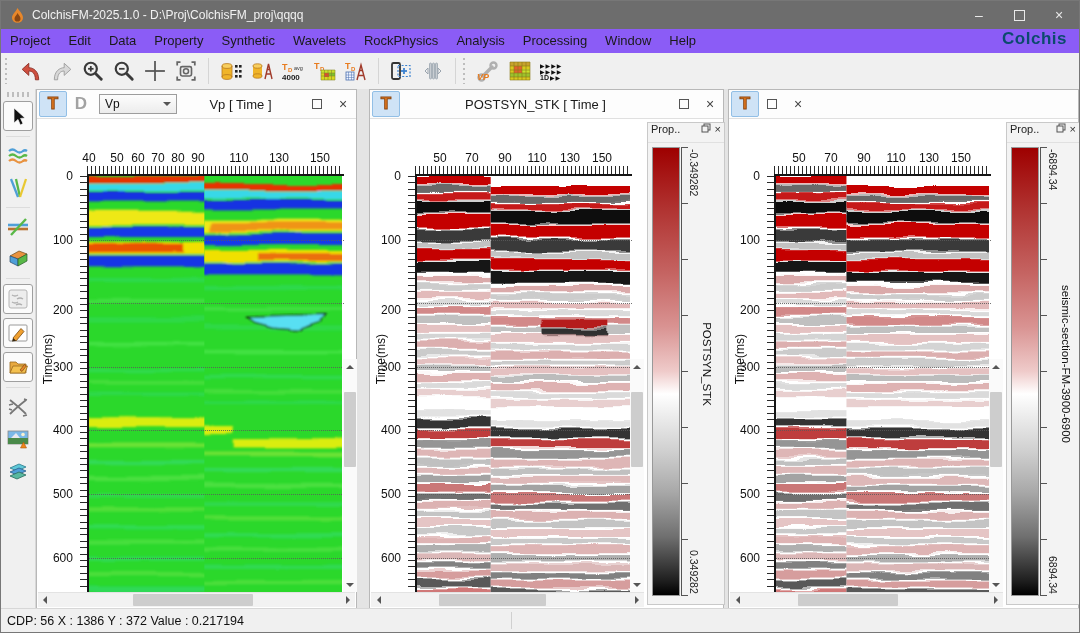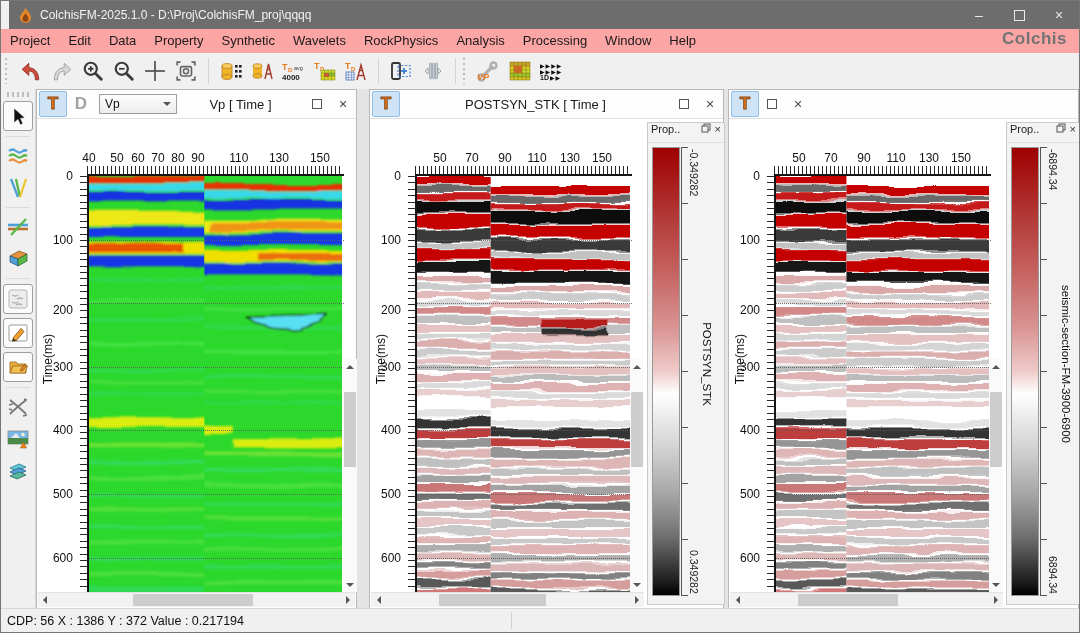--- a/index.html
+++ b/index.html
@@ -1,26 +1,26 @@
 <!DOCTYPE html>
 <html><head>
 <meta charset="utf-8">
 <style>
   html,body{margin:0;padding:0;background:#444;font-family:"Liberation Sans",sans-serif;}
   .window{position:relative;width:1080px;height:633px;background:#f0f0f0;overflow:hidden;border:1px solid #777;box-sizing:border-box;}
   
-  .titlebar{position:absolute;left:8px;top:0;right:0;height:28px;background:#6d6d6d;display:flex;align-items:center;color:#f2f2f2;font-size:12px;}
+  .titlebar{position:absolute;left:0;top:0;right:0;height:28px;background:#6d6d6d;display:flex;align-items:center;color:#f2f2f2;font-size:12px;}
   .titlebar .appicon{margin:0 8px 0 10px;display:flex;}
   .titlebar .wbtns{margin-left:auto;display:flex;height:100%;}
   .wbtn{width:40px;display:flex;align-items:center;justify-content:center;color:#e9e9e9;font-size:14px;cursor:default;}
   .wbtn .maxbox{width:9px;height:9px;border:1.3px solid #e9e9e9;display:inline-block;}
   
-  .menubar{position:absolute;left:0;top:28px;right:0;height:24px;background:#fca5a5;display:flex;align-items:center;font-size:13px;color:#1a1a1a;border-bottom:1px solid #e2e2e2;}
+  .menubar{position:absolute;left:0;top:28px;right:0;height:24px;background:#8b5cf6;display:flex;align-items:center;font-size:13px;color:#1a1a1a;border-bottom:1px solid #e2e2e2;}
   .menubar .menu-item{padding:0 9px;line-height:24px;}
-  .brand{margin-left:auto;margin-right:12px;color:#737373;font-weight:bold;font-size:17px;letter-spacing:.5px;}
+  .brand{margin-left:auto;margin-right:12px;color:#0c4a6e;font-weight:bold;font-size:17px;letter-spacing:.5px;}
   
   .toolbar{position:absolute;left:0;top:52px;right:0;height:36px;background:#f0f0f0;display:flex;align-items:center;border-bottom:1px solid #dcdcdc;}
   .tb-handle{width:6px;height:26px;margin:0 2px;background:repeating-linear-gradient(180deg,#bdbdbd 0 2px,transparent 2px 5px);background-size:2px 100%;background-repeat:repeat-y;background-position:2px 0;}
   .tb-group{display:flex;align-items:center;padding:0 4px;}
   .tb-sep{width:1px;height:26px;background:#d5d5d5;margin:0 3px;}
   .tb-btn{width:31px;height:30px;display:flex;align-items:center;justify-content:center;border-radius:3px;}
   .tb-btn svg{display:block;}
   
   .main{position:absolute;left:0;top:88px;right:0;bottom:23px;background:#e4e4e4;display:flex;}
   

